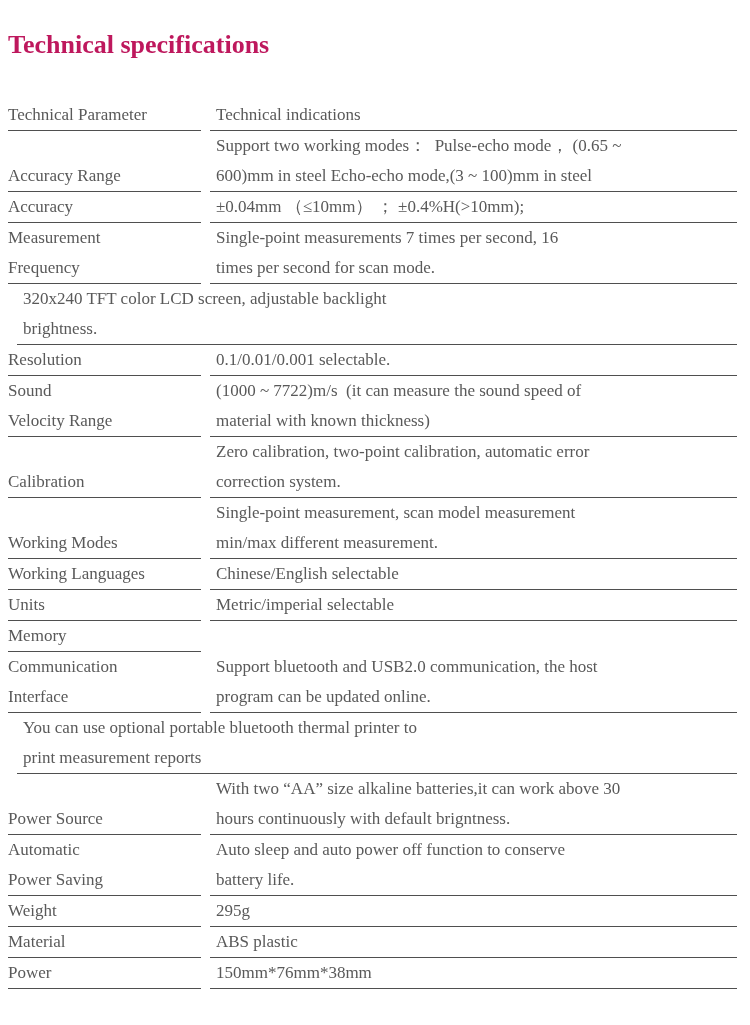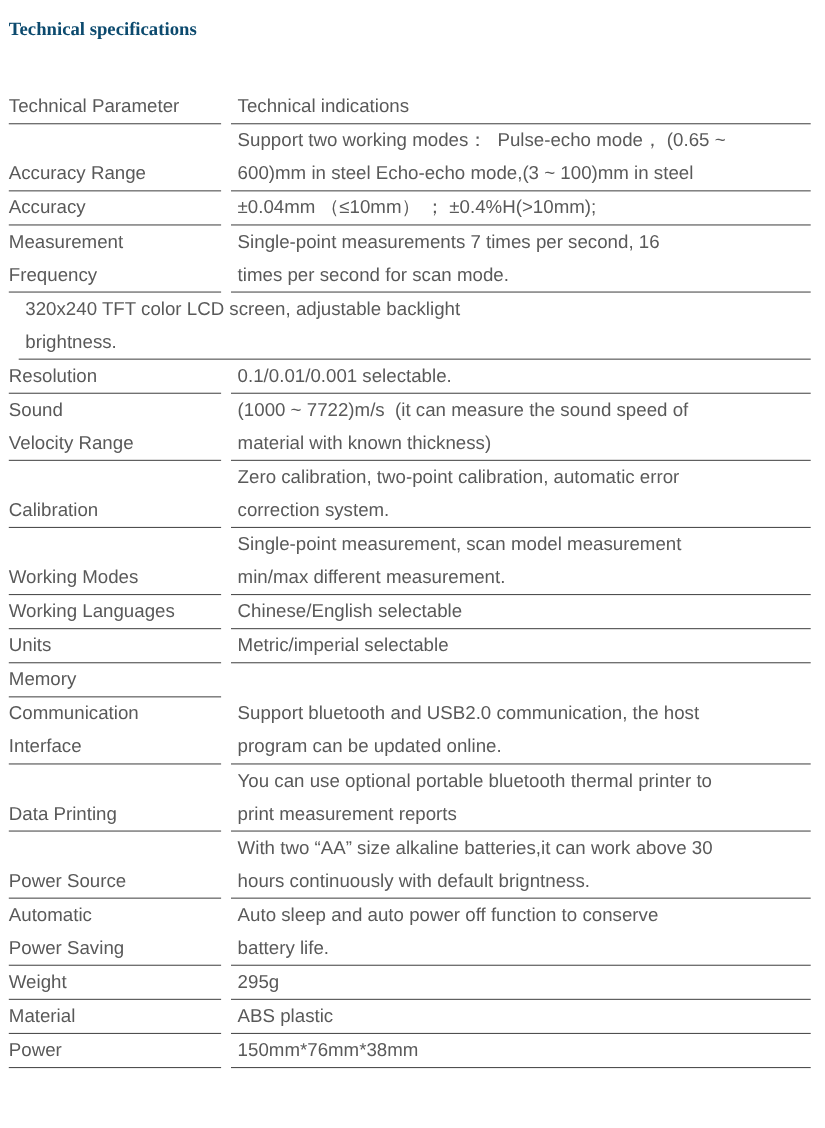--- a/index.html
+++ b/index.html
@@ -4,36 +4,37 @@
 <style>
   * { margin: 0; padding: 0; box-sizing: border-box; }
   html, body { width: 750px; height: 1025px; background: #ffffff; overflow: hidden; }
   body {
     font-family: "Liberation Sans", "DejaVu Sans", sans-serif;
     padding: 0 13px 0 8px;
   }
   .page-title {
     font-family: "Liberation Serif", "DejaVu Serif", serif;
     font-weight: bold;
-    font-size: 17px;
+    font-size: 26px;
     line-height: 28px;
-    color: #0c4a6e;
-    margin-top: 13px;
+    color: #be185d;
+    margin-top: 31px;
   }
   .spec-table {
     margin-top: 42px;
     width: 729px;
   }
   .row { display: flex; }
   .cell {
     font-size: 17px;
     line-height: 30px;
     color: #595959;
     border-bottom: 1.5px solid #4f4f4f;
     white-space: pre-wrap;
+    font-family: Liberation Serif, serif;
   }
   .cell.left {
     width: 193px;
     flex: none;
     display: flex;
     flex-direction: column;
     justify-content: flex-end;
   }
   .col-gap { width: 9px; flex: none; }
   .cell.right {
@@ -132,21 +133,20 @@
 
   <div class="row">
     <div class="cell left">Communication
 Interface</div>
     <div class="col-gap"></div>
     <div class="cell right">Support bluetooth and USB2.0 communication, the host
 program can be updated online.</div>
   </div>
 
   <div class="row">
-    <div class="cell left">Data Printing</div>
     <div class="col-gap"></div>
     <div class="cell right">You can use optional portable bluetooth thermal printer to
 print measurement reports</div>
   </div>
 
   <div class="row">
     <div class="cell left">Power Source</div>
     <div class="col-gap"></div>
     <div class="cell right">With two “AA” size alkaline batteries,it can work above 30
 hours continuously with default brigntness.</div>

